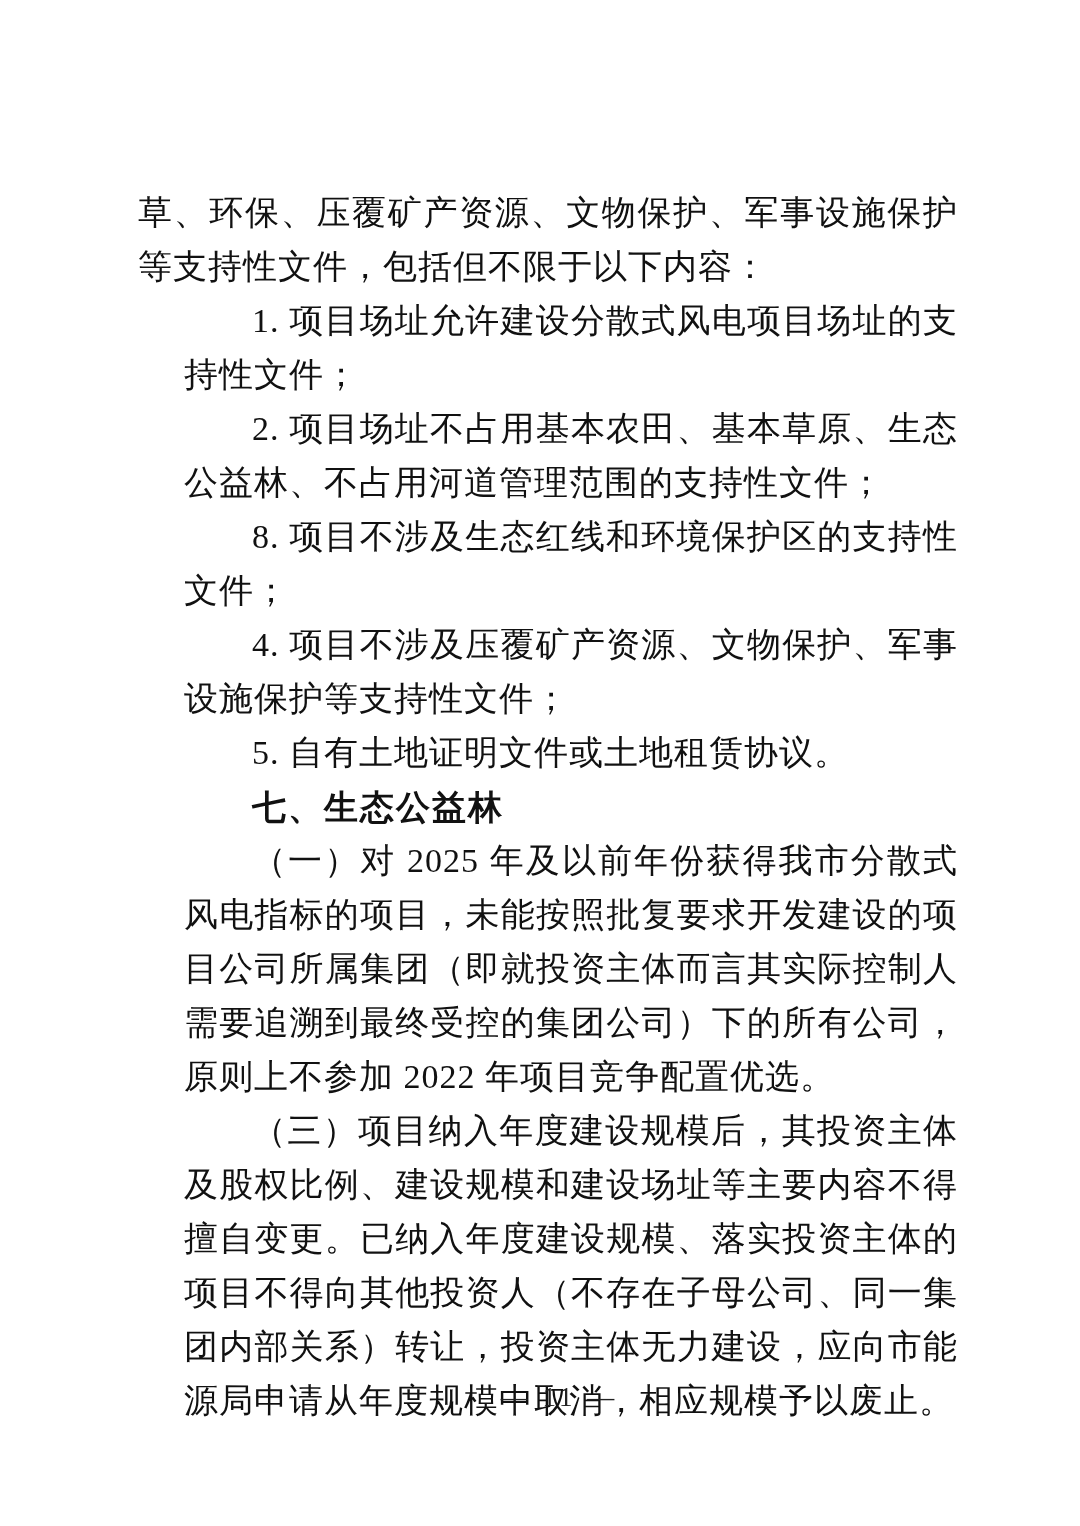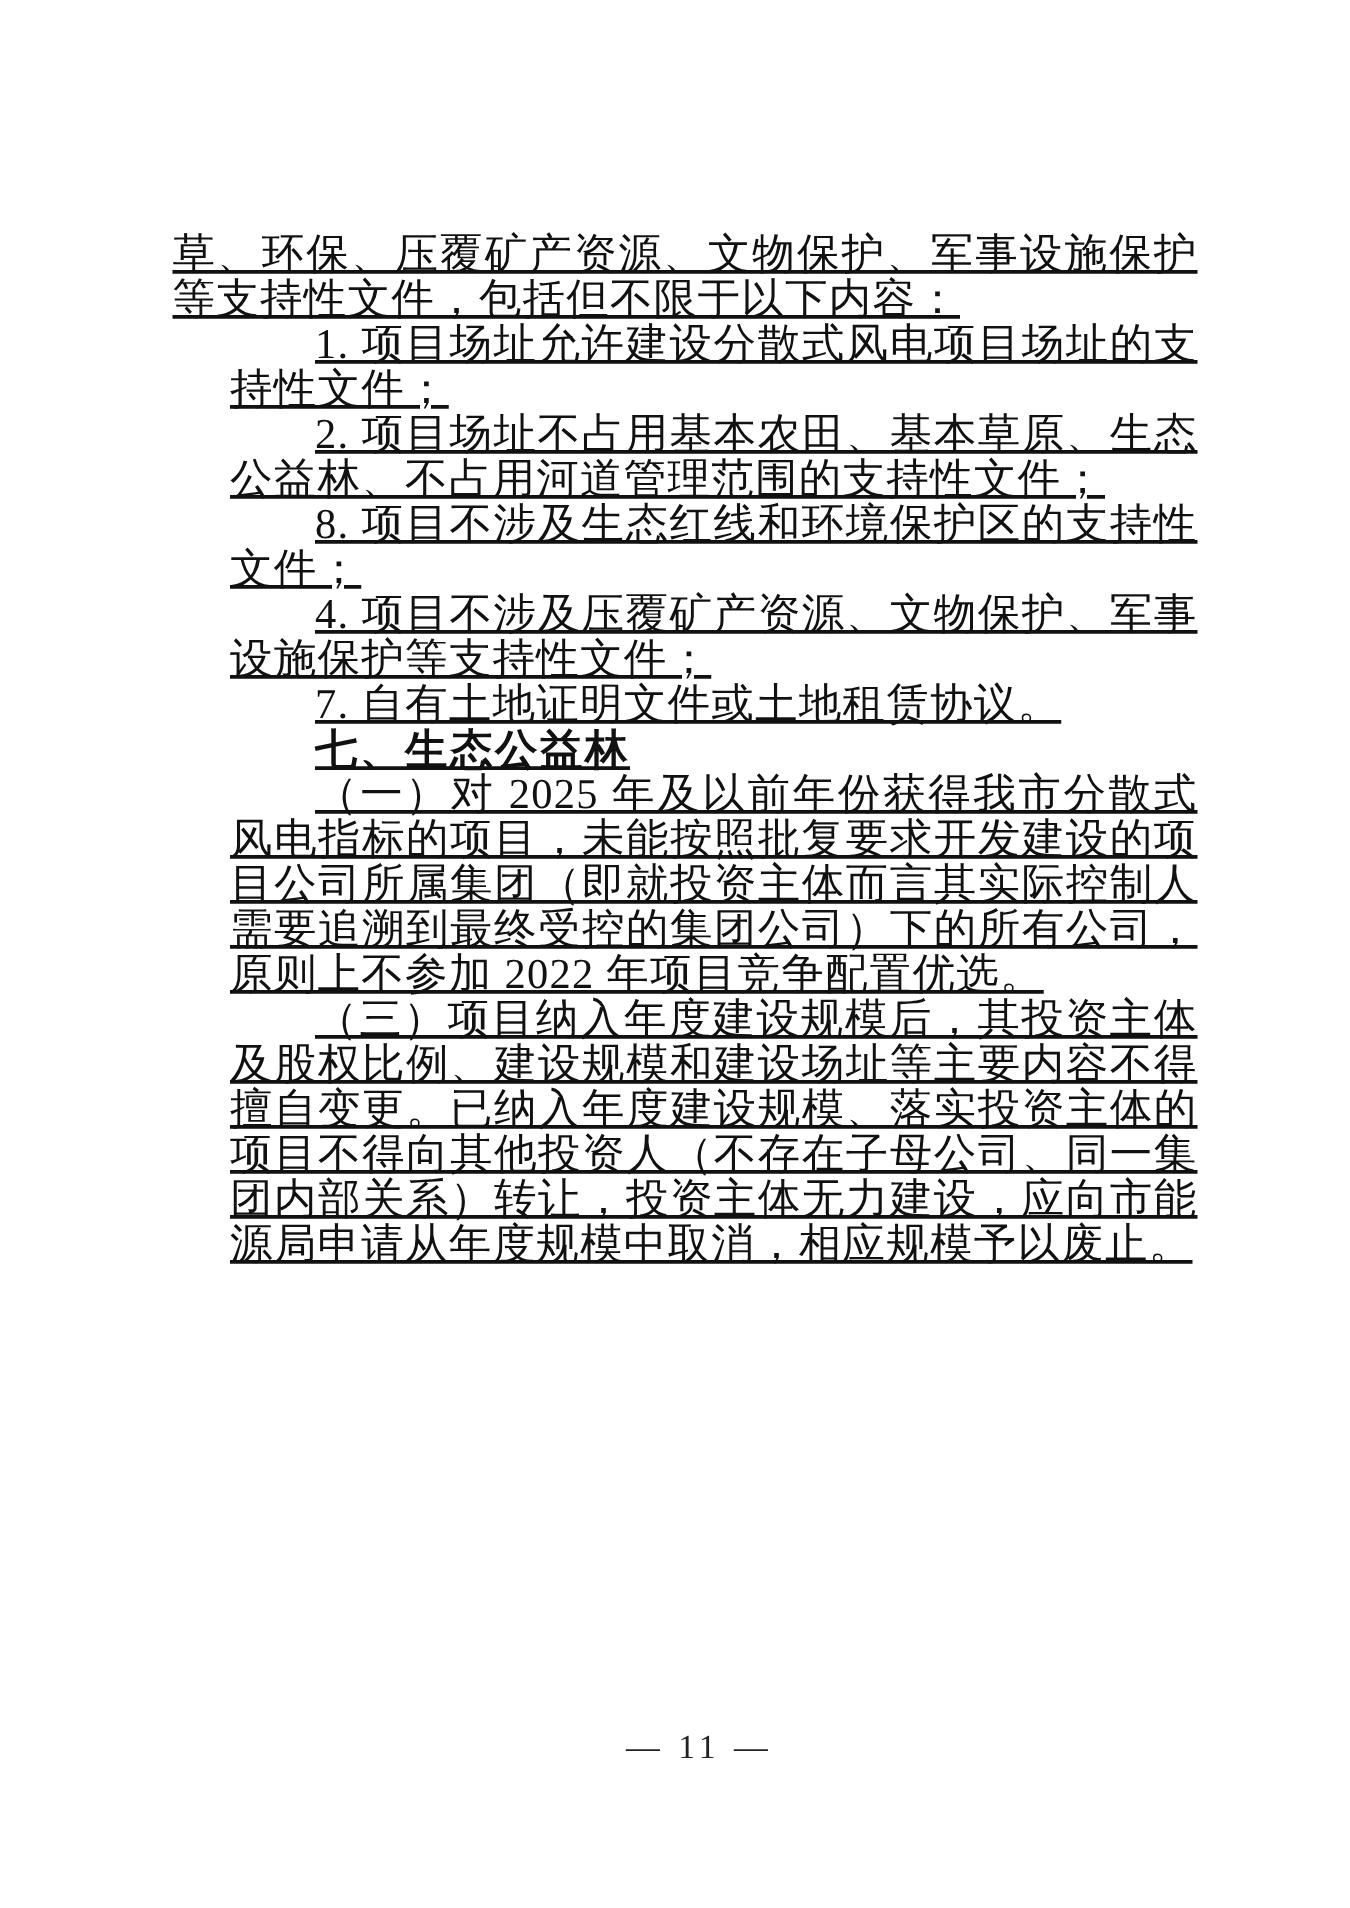--- a/index.html
+++ b/index.html
@@ -18,26 +18,25 @@
   }
   .content {
     position: absolute;
     left: 138px;
     top: 186px;
     width: 820px;
   }
   p.para {
     margin: 0;
     font-size: 34px;
-    line-height: 36px;
+    line-height: 54px;
     text-align: justify;
     text-align-last: left;
     letter-spacing: 1px;
     word-break: break-all;
-    text-decoration: underline;
   }
   p.para.indent {
     text-indent: 2em;
     margin-left: 46px;
   }
   p.para.heading {
     font-family: "Liberation Sans", sans-serif;
     font-weight: 700;
     letter-spacing: 2px;
   }
@@ -56,19 +55,19 @@
 </head>
 <body>
 
 <div class="page">
   <div class="content">
       <p class="para">草、环保、压覆矿产资源、文物保护、军事设施保护等支持性文件，包括但不限于以下内容：</p>
       <p class="para indent">1. 项目场址允许建设分散式风电项目场址的支持性文件；</p>
       <p class="para indent">2. 项目场址不占用基本农田、基本草原、生态公益林、不占用河道管理范围的支持性文件；</p>
       <p class="para indent">8. 项目不涉及生态红线和环境保护区的支持性文件；</p>
       <p class="para indent">4. 项目不涉及压覆矿产资源、文物保护、军事设施保护等支持性文件；</p>
-      <p class="para indent">7. 自有土地证明文件或土地租赁协议。</p>
+      <p class="para indent">5. 自有土地证明文件或土地租赁协议。</p>
       <p class="para indent heading">七、生态公益林</p>
       <p class="para indent">（一）对 2025 年及以前年份获得我市分散式风电指标的项目，未能按照批复要求开发建设的项目公司所属集团（即就投资主体而言其实际控制人需要追溯到最终受控的集团公司）下的所有公司，原则上不参加 2022 年项目竞争配置优选。</p>
       <p class="para indent">（三）项目纳入年度建设规模后，其投资主体及股权比例、建设规模和建设场址等主要内容不得擅自变更。已纳入年度建设规模、落实投资主体的项目不得向其他投资人（不存在子母公司、同一集团内部关系）转让，投资主体无力建设，应向市能源局申请从年度规模中取消，相应规模予以废止。</p>
     </div>
   <div class="footer">— 11 —</div>
 </div>
 
 </body></html>

